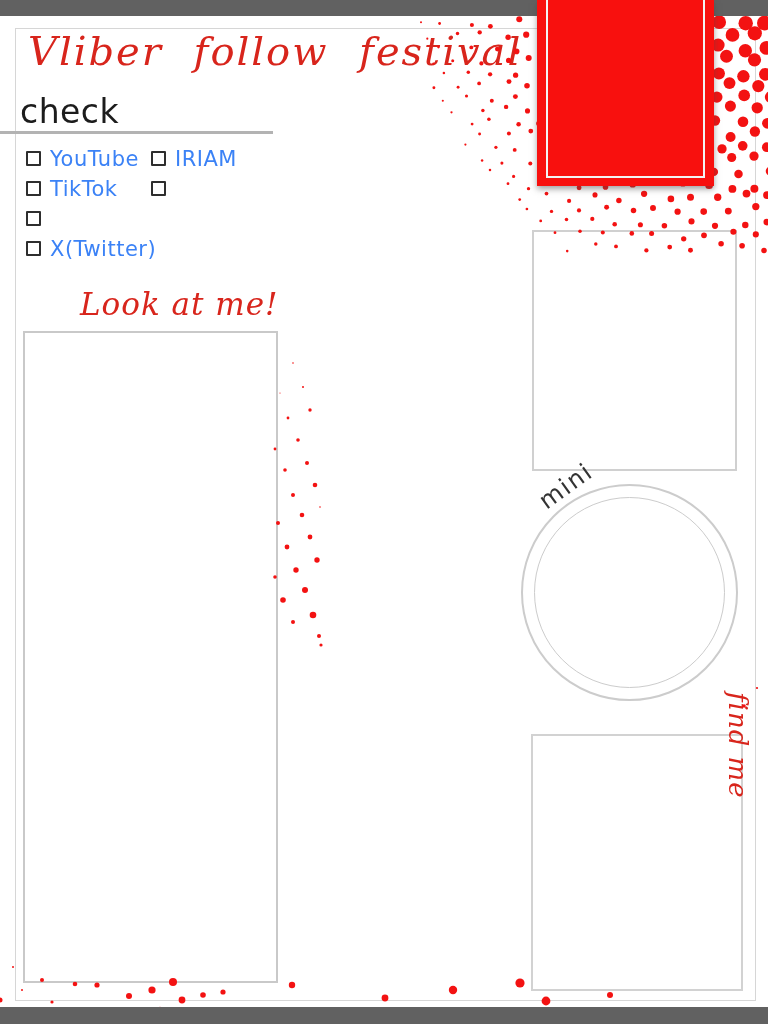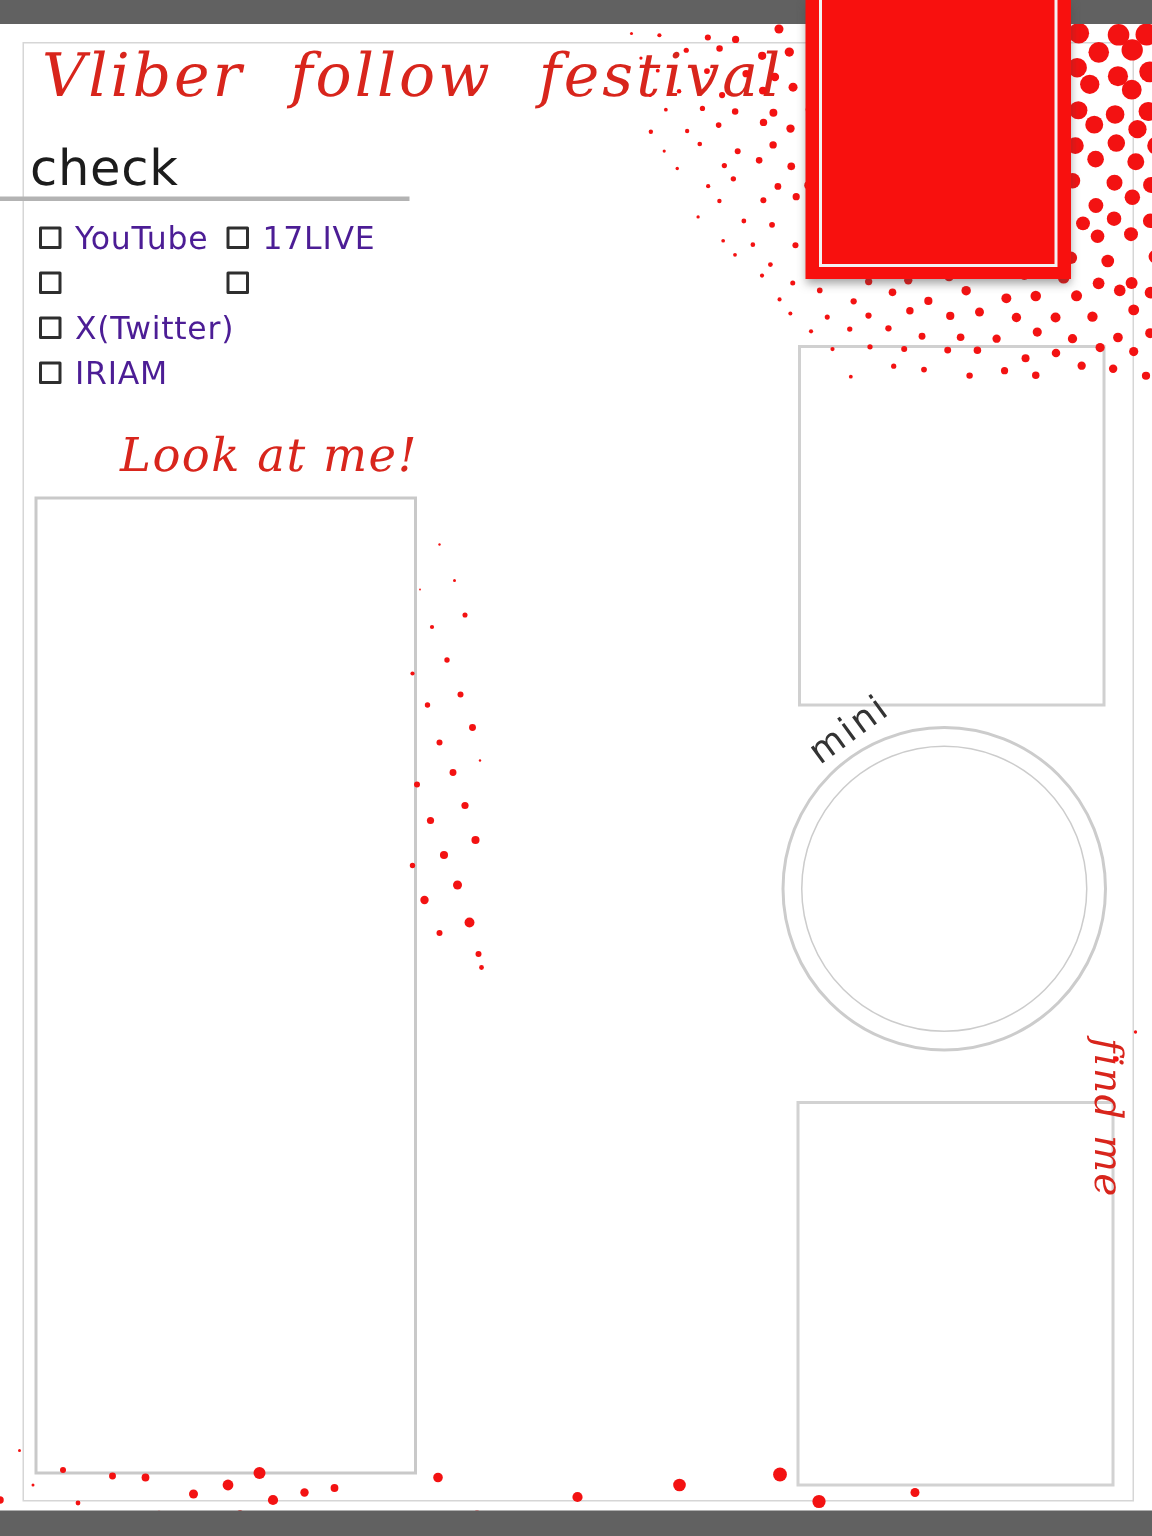--- a/index.html
+++ b/index.html
@@ -29,21 +29,21 @@
   .checklist{
     position:absolute;left:26px;top:147px;z-index:2;
     display:grid;grid-template-columns:125px auto;grid-template-rows:repeat(4,30px);
     grid-auto-flow:column;
   }
   .check-item{display:flex;align-items:flex-start;}
   .checkbox{
     width:15px;height:15px;box-sizing:border-box;border:2px solid #2e2e2e;
     border-radius:1px;margin-top:4px;flex:0 0 auto;background:#fff;
   }
-  .check-label{font-size:21px;color:#4c1d95;margin-left:9px;letter-spacing:0.5px;white-space:nowrap;}
+  .check-label{font-size:21px;color:#3b82f6;margin-left:9px;letter-spacing:0.5px;white-space:nowrap;}
   
   .script{font-family:"DejaVu Serif", serif;font-style:italic;color:#d8251c;white-space:nowrap;z-index:2;}
   .look-at-me{position:absolute;left:80px;top:286px;font-size:31px;letter-spacing:1px;}
   .find-me{
     position:absolute;left:753px;top:692px;font-size:26px;letter-spacing:1px;
     transform:rotate(90deg);transform-origin:top left;
   }
   .mini-label{
     position:absolute;left:536px;top:472px;z-index:2;
     font-size:24px;color:#333;letter-spacing:2px;
@@ -78,33 +78,33 @@
 <div class="section-heading">check</div>
 <div class="heading-rule"></div>
 
 <div class="checklist">
   <div class="check-item">
     <span class="checkbox"></span>
     <span class="check-label">YouTube</span>
   </div>
   <div class="check-item">
     <span class="checkbox"></span>
+    <span class="check-label">TikTok</span>
+  </div>
+  <div class="check-item">
+    <span class="checkbox"></span>
     <span class="check-label"></span>
   </div>
   <div class="check-item">
     <span class="checkbox"></span>
     <span class="check-label">X(Twitter)</span>
   </div>
   <div class="check-item">
     <span class="checkbox"></span>
     <span class="check-label">IRIAM</span>
-  </div>
-  <div class="check-item">
-    <span class="checkbox"></span>
-    <span class="check-label">17LIVE</span>
   </div>
   <div class="check-item">
     <span class="checkbox"></span>
     <span class="check-label"></span>
   </div>
 </div>
 
 <div class="script look-at-me">Look at me!</div>
 <div class="script find-me">find me</div>
 <div class="mini-label">mini</div>

